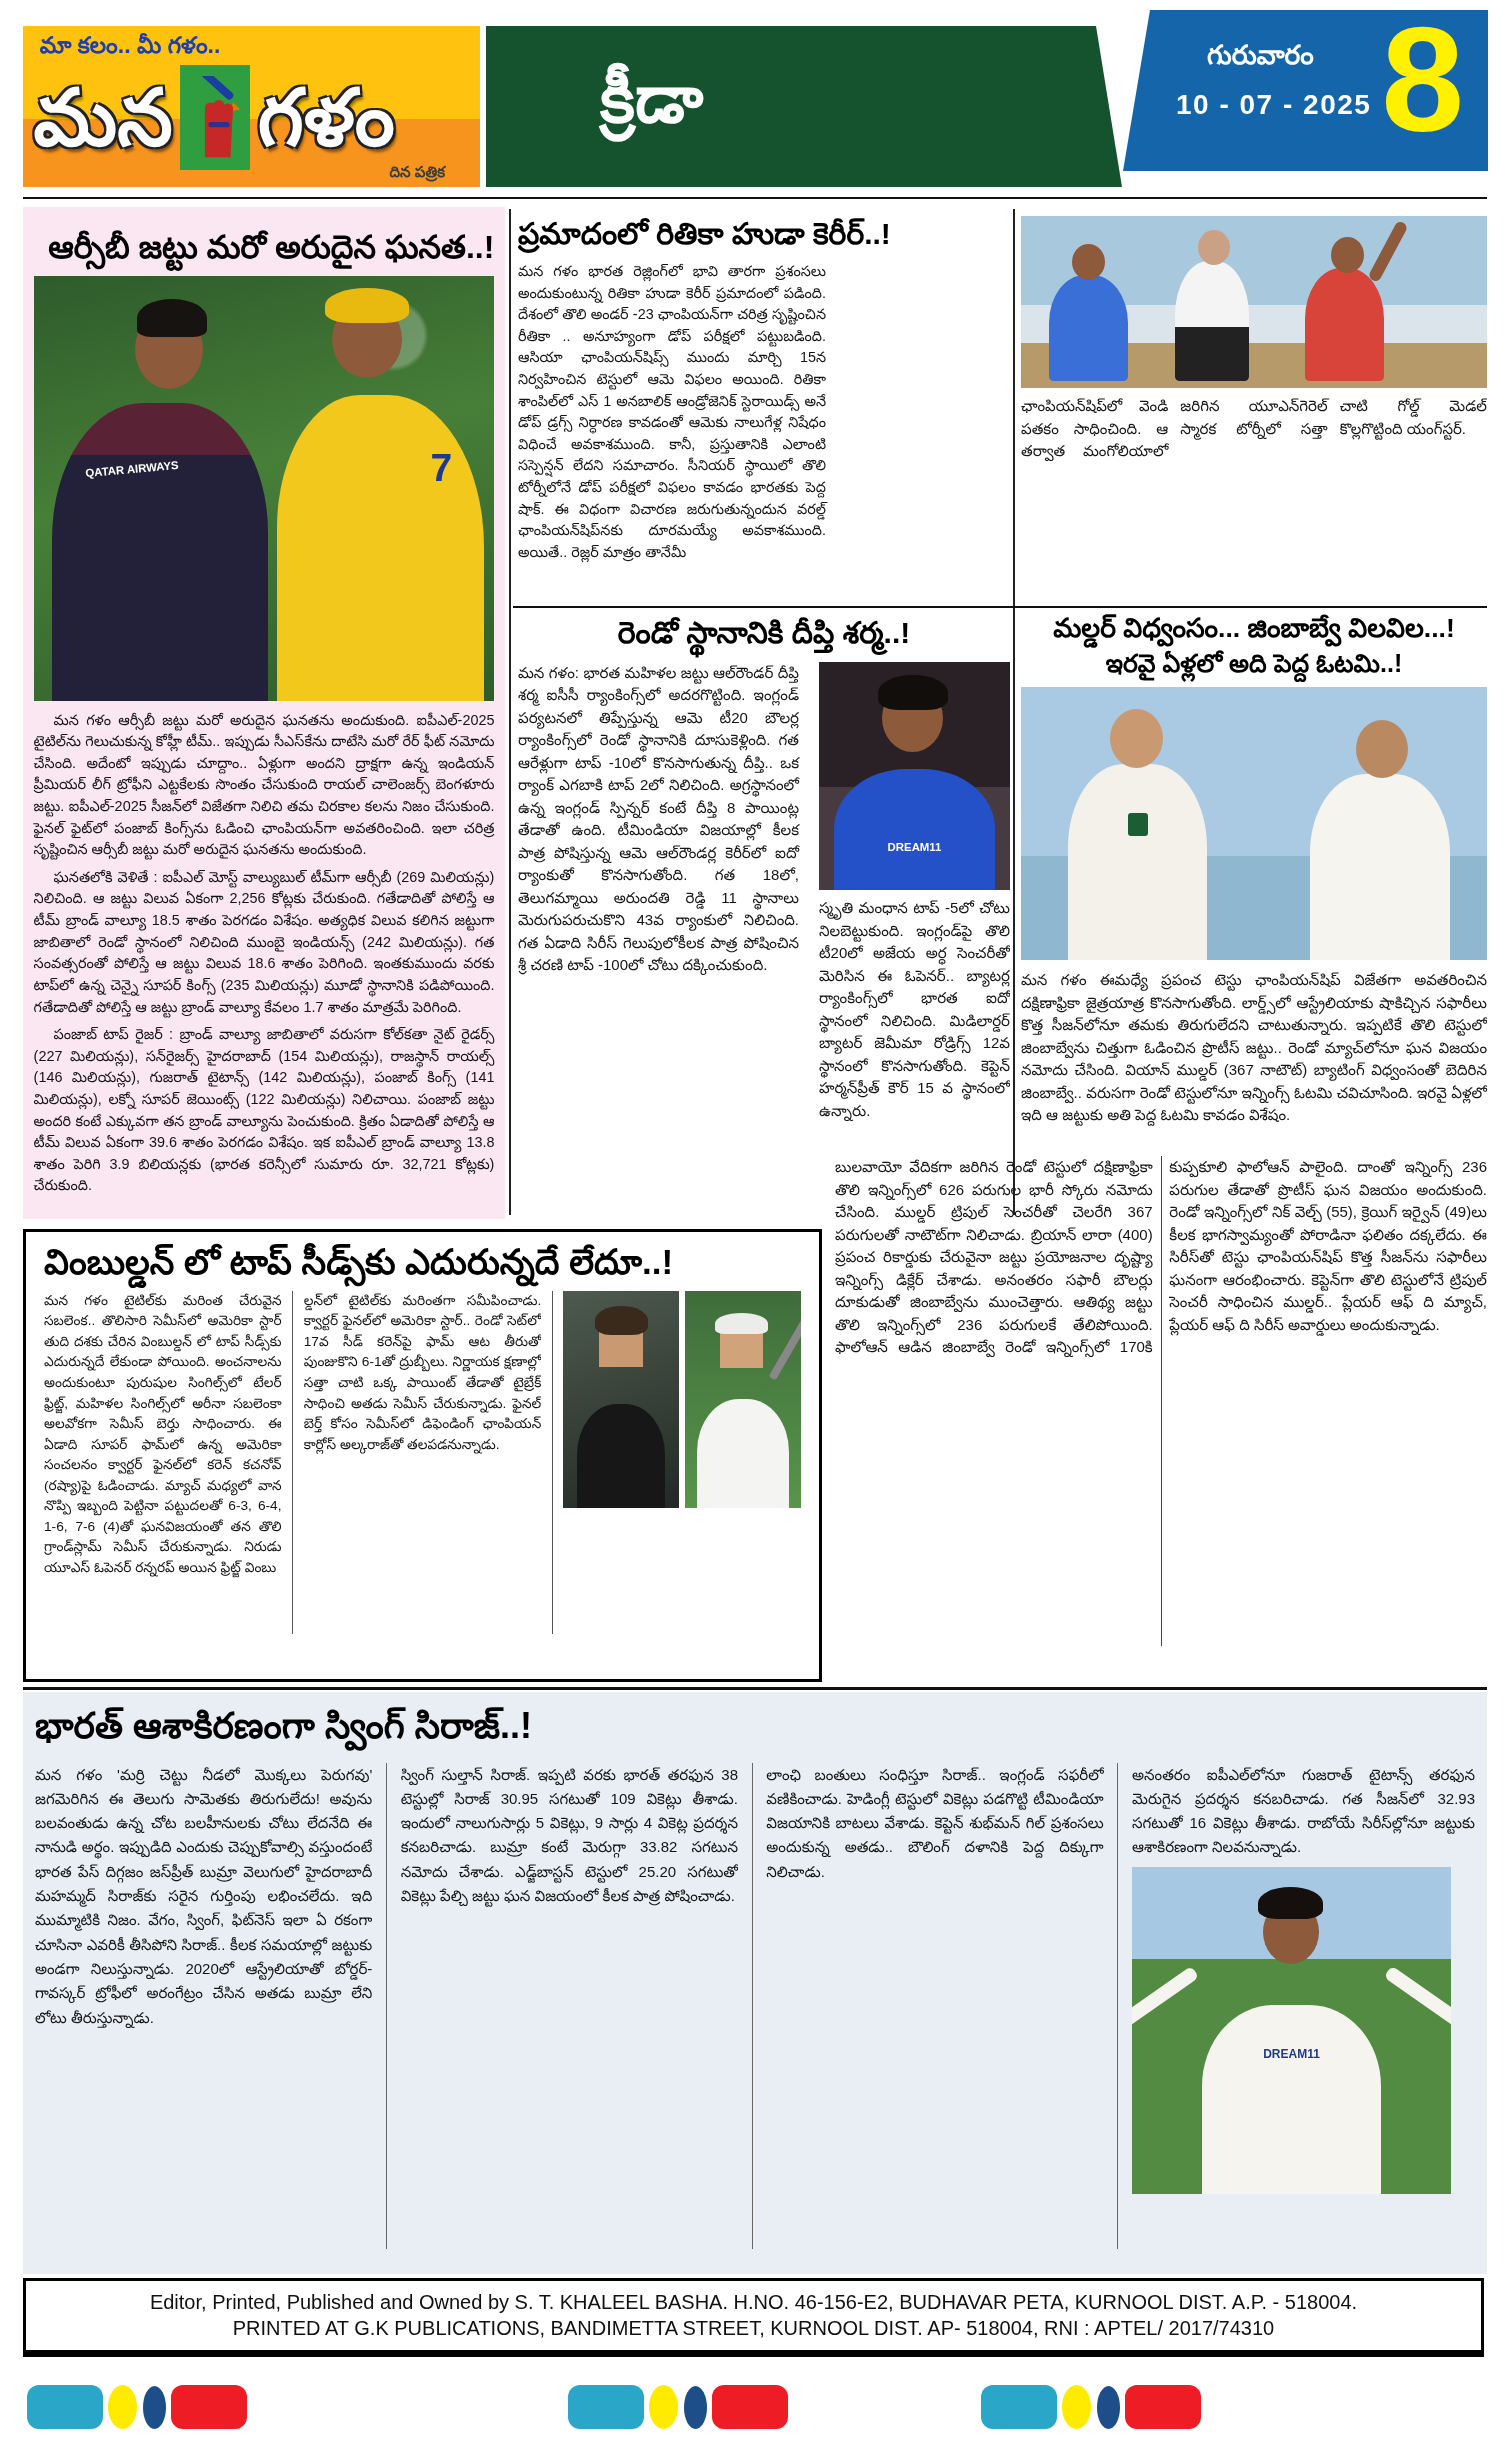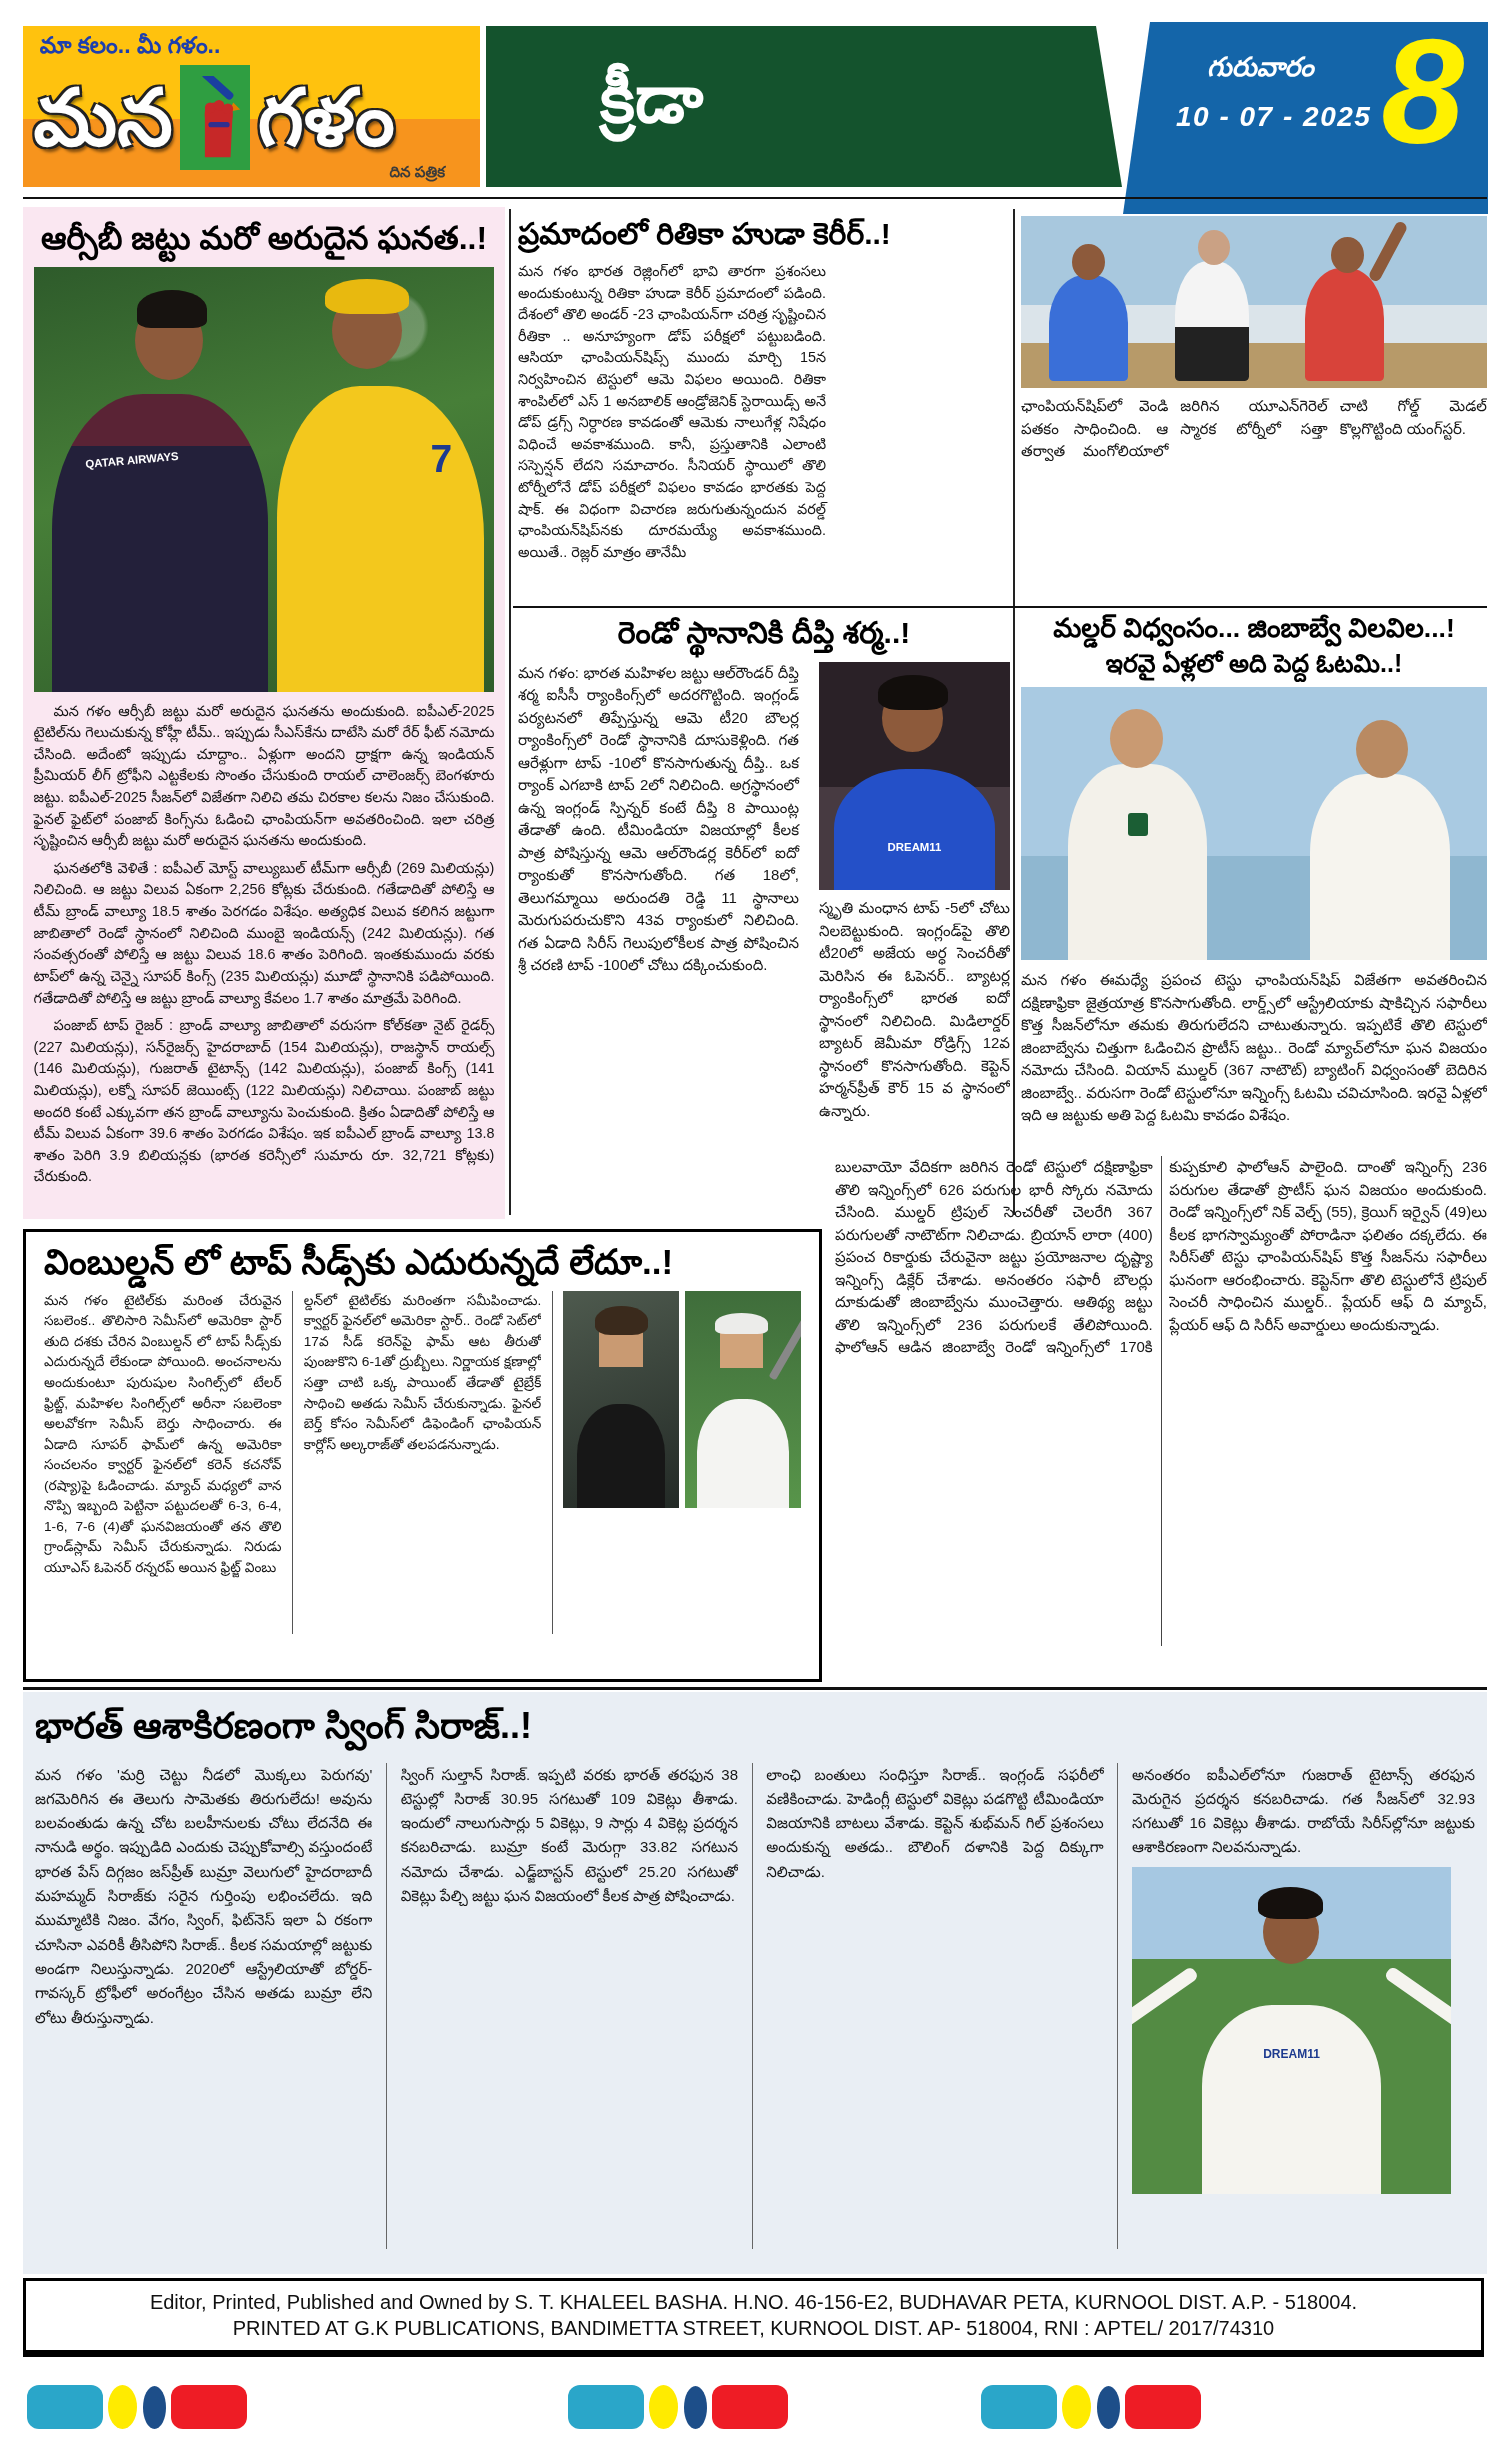--- a/index.html
+++ b/index.html
@@ -11,34 +11,34 @@
      background:linear-gradient(180deg,#ffc20e 0 58%,#f7941d 58% 100%);}
   .mh-tagline{position:absolute;left:16.7px;top:6px;font-size:23px;font-weight:bold;color:#1e3fae;}
   .mh-logo-row{position:absolute;left:10.6px;top:39px;display:flex;align-items:center;gap:7.6px;}
   .mh-word{font-size:79px;font-weight:800;color:#ffffff;line-height:1;
      text-shadow:-2.3px -2.3px 0 #222,2.3px -2.3px 0 #222,-2.3px 2.3px 0 #222,2.3px 2.3px 0 #222,3px 4.6px 3px rgba(0,0,0,.45);}
   .mh-emblem{width:70px;height:105px;background:#2f9e41;display:flex;align-items:center;justify-content:center;}
   .mh-sub{position:absolute;right:35px;bottom:3px;font-size:15px;font-weight:bold;color:#3b3b3b;}
   .mh-orange{left:486px;top:26px;width:636px;height:161px;background:#14532d;
      clip-path:polygon(0 0,calc(100% - 26px) 0,100% 100%,0 100%);display:flex;align-items:center;}
   .mh-section{font-size:67px;font-weight:800;color:#ffffff;margin-left:114px;}
-  .mh-blue{left:1123px;top:22px;width:365px;height:192px;background:#1465a9;
-     clip-path:polygon(27px 0,100% 0,100% 100%,0 100%);font-style:italic;}
+  .mh-blue{left:1123px;top:10px;width:365px;height:161px;background:#1465a9;
+     clip-path:polygon(27px 0,100% 0,100% 100%,0 100%);}
   .mh-day{position:absolute;left:84px;top:30px;font-size:26.6px;font-weight:bold;color:#ffffff;}
   .mh-date{position:absolute;left:53px;top:79px;font-size:28px;font-weight:bold;color:#ffffff;letter-spacing:1.5px;}
   .mh-pageno{position:absolute;right:24px;top:-10.6px;font-size:149px;font-weight:800;color:#fff100;line-height:161px;}
   
   .hline{background:#111;}
   .vline{background:#222;}
   
   .headline{font-weight:800;color:#000;line-height:1.25;}
   .body-txt{font-size:14.4px;line-height:1.5;text-align:justify;color:#141414;}
   .body-txt p{margin:0 0 6px 0;text-indent:20px;}
   .a-rcb{left:23px;top:207px;width:482px;height:1012px;background:#fae7f1;padding:7.6px 10.6px;box-sizing:border-box;overflow:hidden;}
-  .a-rcb .headline{font-size:32px;text-align:center;margin:3px 0 9px;}
+  .a-rcb .headline{font-size:32px;text-align:right;margin:12px 0 9px;}
   .a-ritika{left:518px;top:213px;width:492px;height:389px;overflow:hidden;}
   .a-ritika .headline{font-size:30px;margin:1.5px 0 9px;}
   .cols2{display:flex;gap:20px;}
   .a-deepti{left:518px;top:612px;width:492px;height:571px;overflow:hidden;}
   .a-deepti .headline{font-size:30px;text-align:center;margin:1.5px 0 10.6px;}
   .a-mulder{left:1021px;top:612px;width:466px;height:571px;overflow:hidden;}
   .a-mulder .headline{font-size:26.6px;text-align:center;margin:0 0 3px;}
   .mulder-cont{left:835px;top:1156px;width:652px;height:490px;overflow:hidden;
      column-count:2;column-gap:16.7px;column-rule:0.8px solid #444;}
   .a-wimb{left:23px;top:1229px;width:799px;height:453px;border:3px solid #000;background:#fff;

